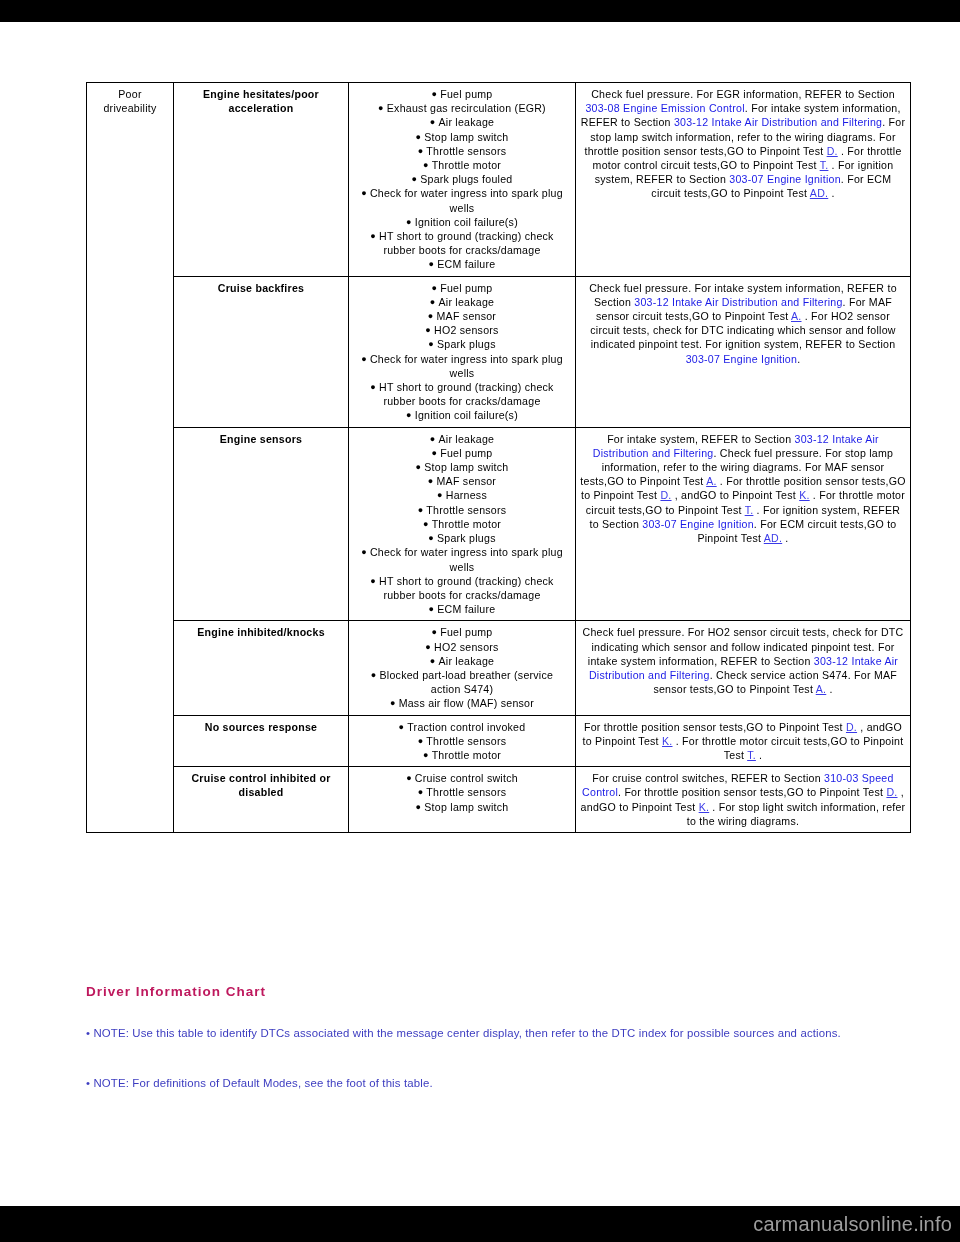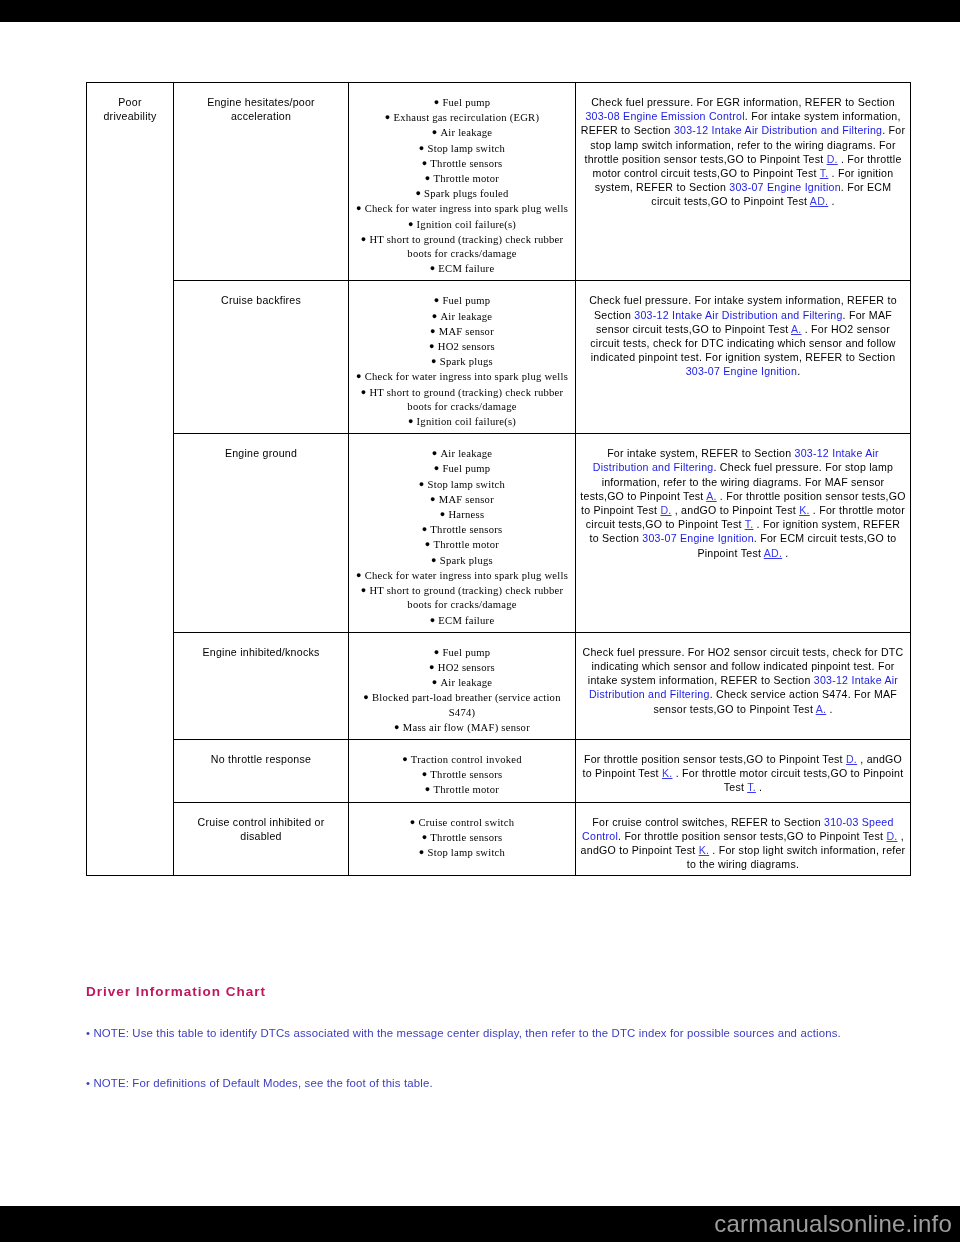--- a/index.html
+++ b/index.html
@@ -32,21 +32,21 @@
   .watermark {
     position: absolute;
     left: 0; top: 1206px;
     width: 960px;
     height: 36px;
     line-height: 36px;
     text-align: right;
     padding-right: 8px;
     box-sizing: border-box;
     color: #9d9d9d;
-    font-size: 24px;
+    font-size: 20px;
     letter-spacing: 0.2px;
     font-family: "Liberation Sans", sans-serif;
   }
 
   .page {
     position: absolute;
     left: 0; top: 22px;
     width: 960px;
     height: 1184px;
   }
@@ -57,45 +57,44 @@
     left: 86px;
     top: 60px;
     width: 788px;
     border-collapse: collapse;
     table-layout: fixed;
     color: #000000;
   }
   table.dtc td {
     border: 1.6px solid #000000;
     vertical-align: top;
-    padding: 12px 4px 4px 4px;
+    padding: 4px 4px 4px 4px;
     font-size: 10.6px;
     line-height: 14.2px;
     text-align: center;
     letter-spacing: 0.25px;
     margin-top: 36px;
   }
   td.c-sym   { width: 78px; }
-  td.c-cond  { width: 166px; }
+  td.c-cond  { width: 166px; font-weight: bold; }
   td.c-src   { width: 218px; }
   td.c-act   { width: 326px; }
 
   td.c-act { letter-spacing: 0.15px; }
 
   ul.bullets {
     list-style: none;
     margin: 0;
     padding: 0;
   }
   ul.bullets li {
     position: relative;
     text-align: center;
     margin: 0;
     padding: 0 2px;
-    font-family: Liberation Serif, serif;
   }
   ul.bullets li .bul {
     font-size: 9px;
     line-height: 14.2px;
     vertical-align: 1px;
     margin-right: 3px;
   }
   .lnk {
     color: #1a1ae6;
     text-underline-offset: 1px;
@@ -167,21 +166,21 @@
               <li><span class="bul">●</span>HO2 sensors</li>
               <li><span class="bul">●</span>Spark plugs</li>
               <li><span class="bul">●</span>Check for water ingress into spark plug wells</li>
               <li><span class="bul">●</span>HT short to ground (tracking) check rubber boots for cracks/damage</li>
               <li><span class="bul">●</span>Ignition coil failure(s)</li>
             </ul>
         </td>
         <td class="c-act">Check fuel pressure. For intake system information, REFER to Section <span class="lnk">303-12 Intake Air Distribution and Filtering</span>. For MAF sensor circuit tests,GO to Pinpoint Test <span class="lnk-pt">A.</span> . For HO2 sensor circuit tests, check for DTC indicating which sensor and follow indicated pinpoint test. For ignition system, REFER to Section <span class="lnk">303-07 Engine Ignition</span>.</td>
       </tr>
       <tr>
-        <td class="c-cond">Engine ground</td>
+        <td class="c-cond">Engine sensors</td>
         <td class="c-src">
           <ul class="bullets">
               <li><span class="bul">●</span>Air leakage</li>
               <li><span class="bul">●</span>Fuel pump</li>
               <li><span class="bul">●</span>Stop lamp switch</li>
               <li><span class="bul">●</span>MAF sensor</li>
               <li><span class="bul">●</span>Harness</li>
               <li><span class="bul">●</span>Throttle sensors</li>
               <li><span class="bul">●</span>Throttle motor</li>
               <li><span class="bul">●</span>Spark plugs</li>
@@ -199,21 +198,21 @@
               <li><span class="bul">●</span>Fuel pump</li>
               <li><span class="bul">●</span>HO2 sensors</li>
               <li><span class="bul">●</span>Air leakage</li>
               <li><span class="bul">●</span>Blocked part-load breather (service action S474)</li>
               <li><span class="bul">●</span>Mass air flow (MAF) sensor</li>
             </ul>
         </td>
         <td class="c-act">Check fuel pressure. For HO2 sensor circuit tests, check for DTC indicating which sensor and follow indicated pinpoint test. For intake system information, REFER to Section <span class="lnk">303-12 Intake Air Distribution and Filtering</span>. Check service action S474. For MAF sensor tests,GO to Pinpoint Test <span class="lnk-pt">A.</span> .</td>
       </tr>
       <tr>
-        <td class="c-cond">No throttle response</td>
+        <td class="c-cond">No sources response</td>
         <td class="c-src">
           <ul class="bullets">
               <li><span class="bul">●</span>Traction control invoked</li>
               <li><span class="bul">●</span>Throttle sensors</li>
               <li><span class="bul">●</span>Throttle motor</li>
             </ul>
         </td>
         <td class="c-act">For throttle position sensor tests,GO to Pinpoint Test <span class="lnk-pt">D.</span> , andGO to Pinpoint Test <span class="lnk-pt">K.</span> . For throttle motor circuit tests,GO to Pinpoint Test <span class="lnk-pt">T.</span> .</td>
       </tr>
       <tr>

